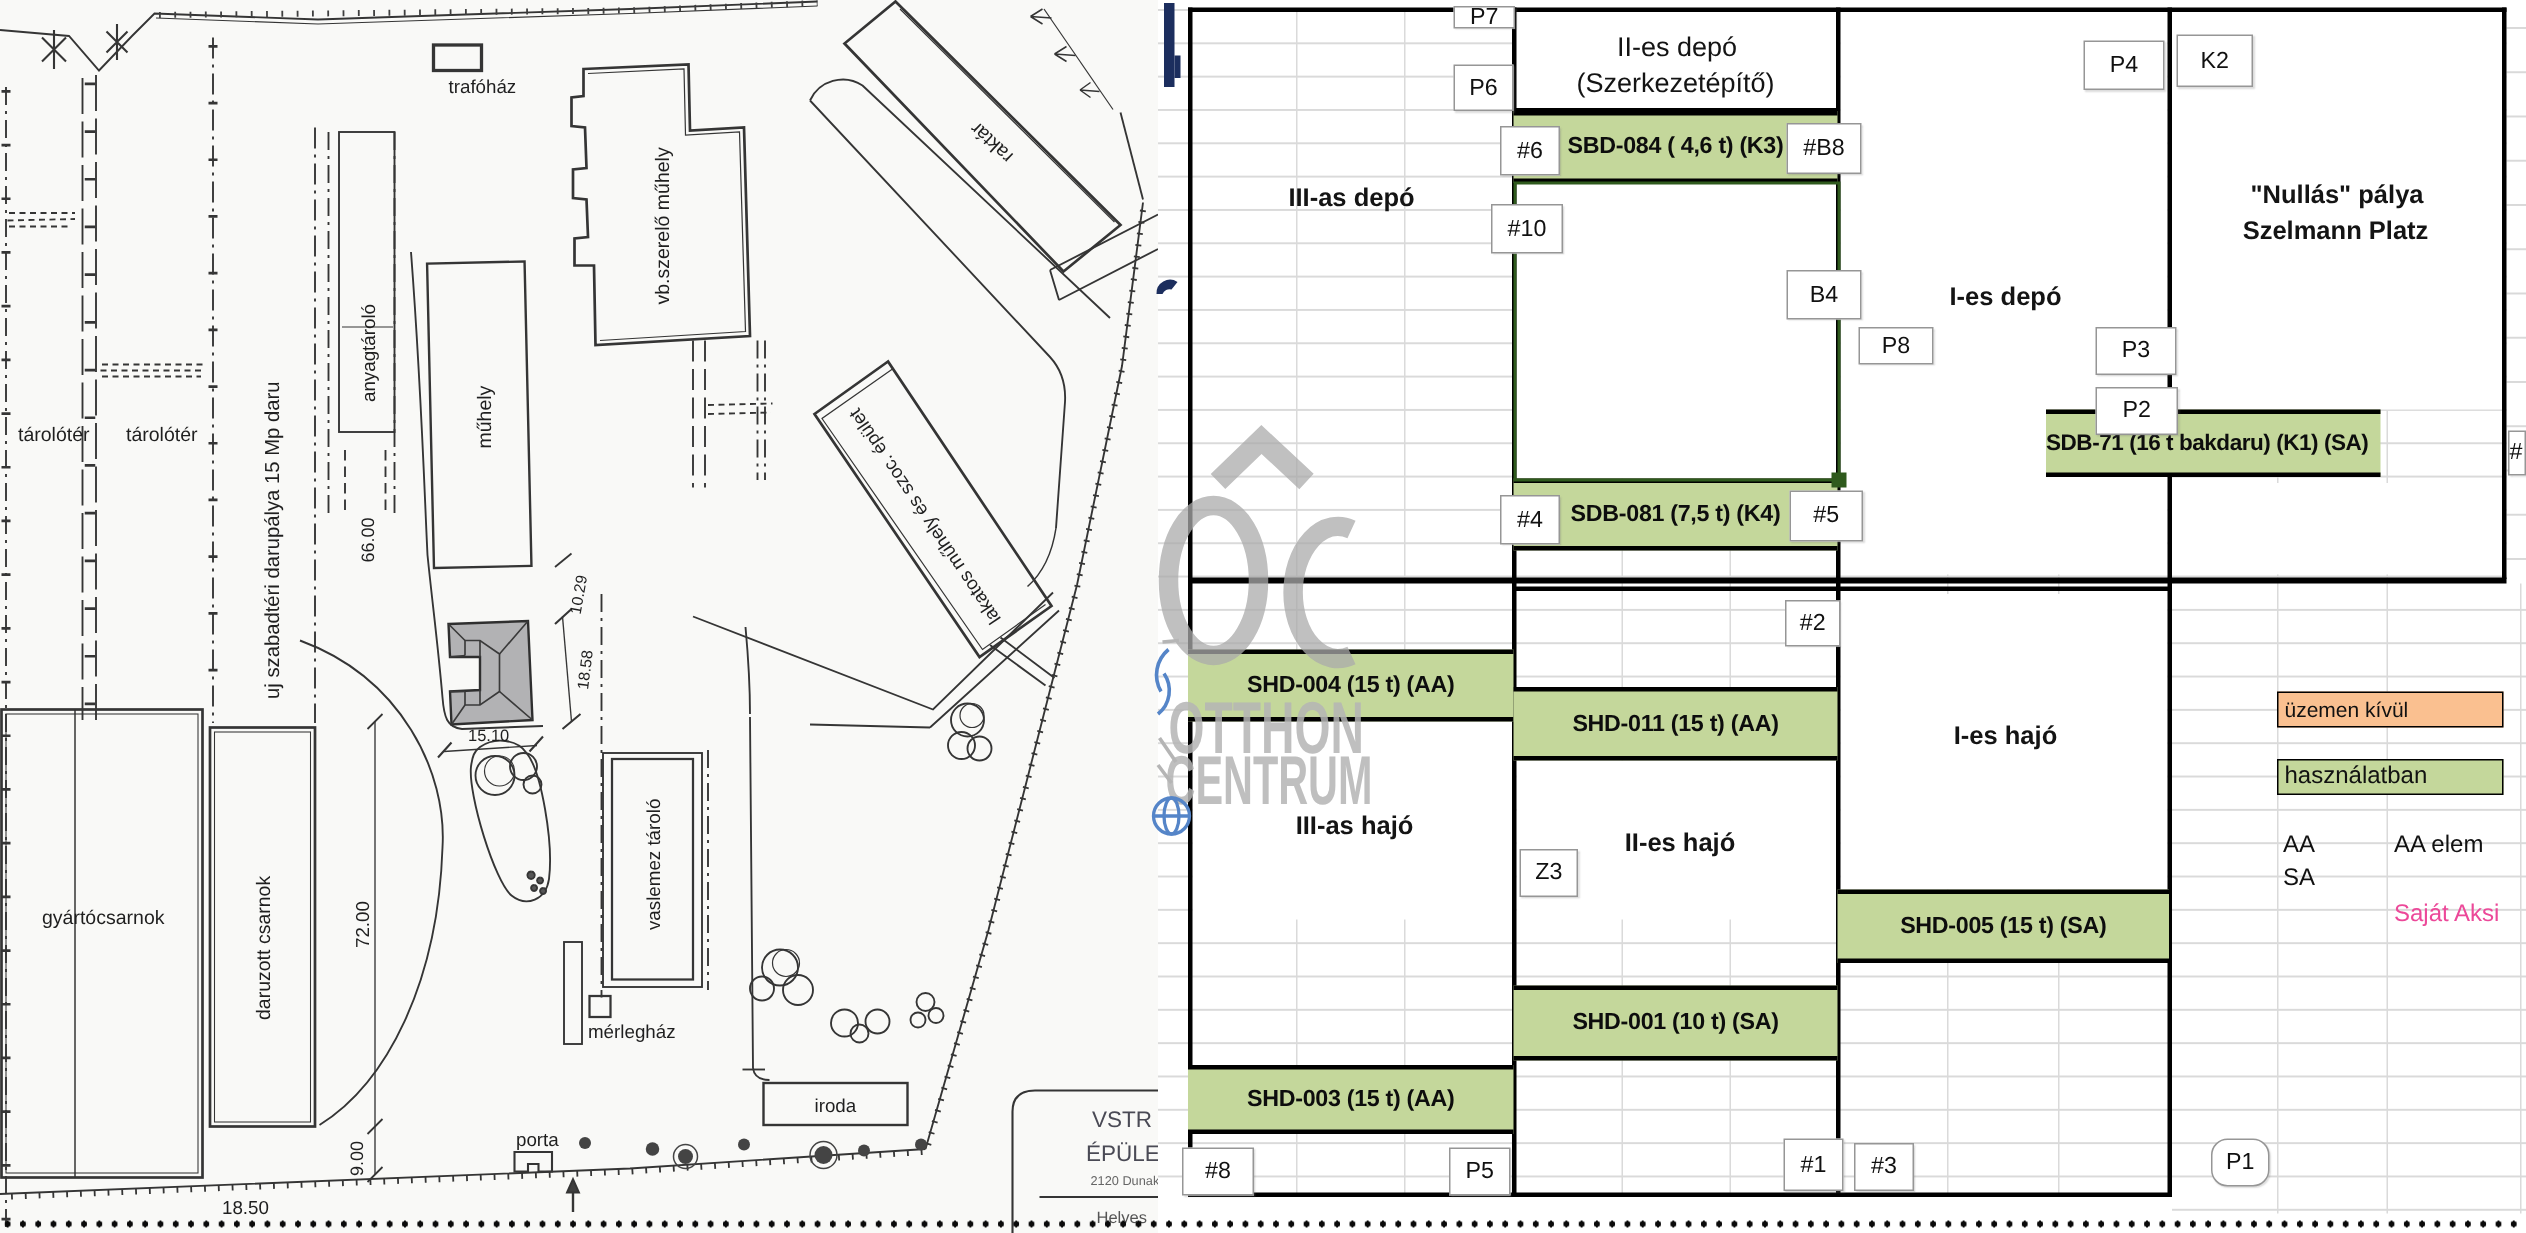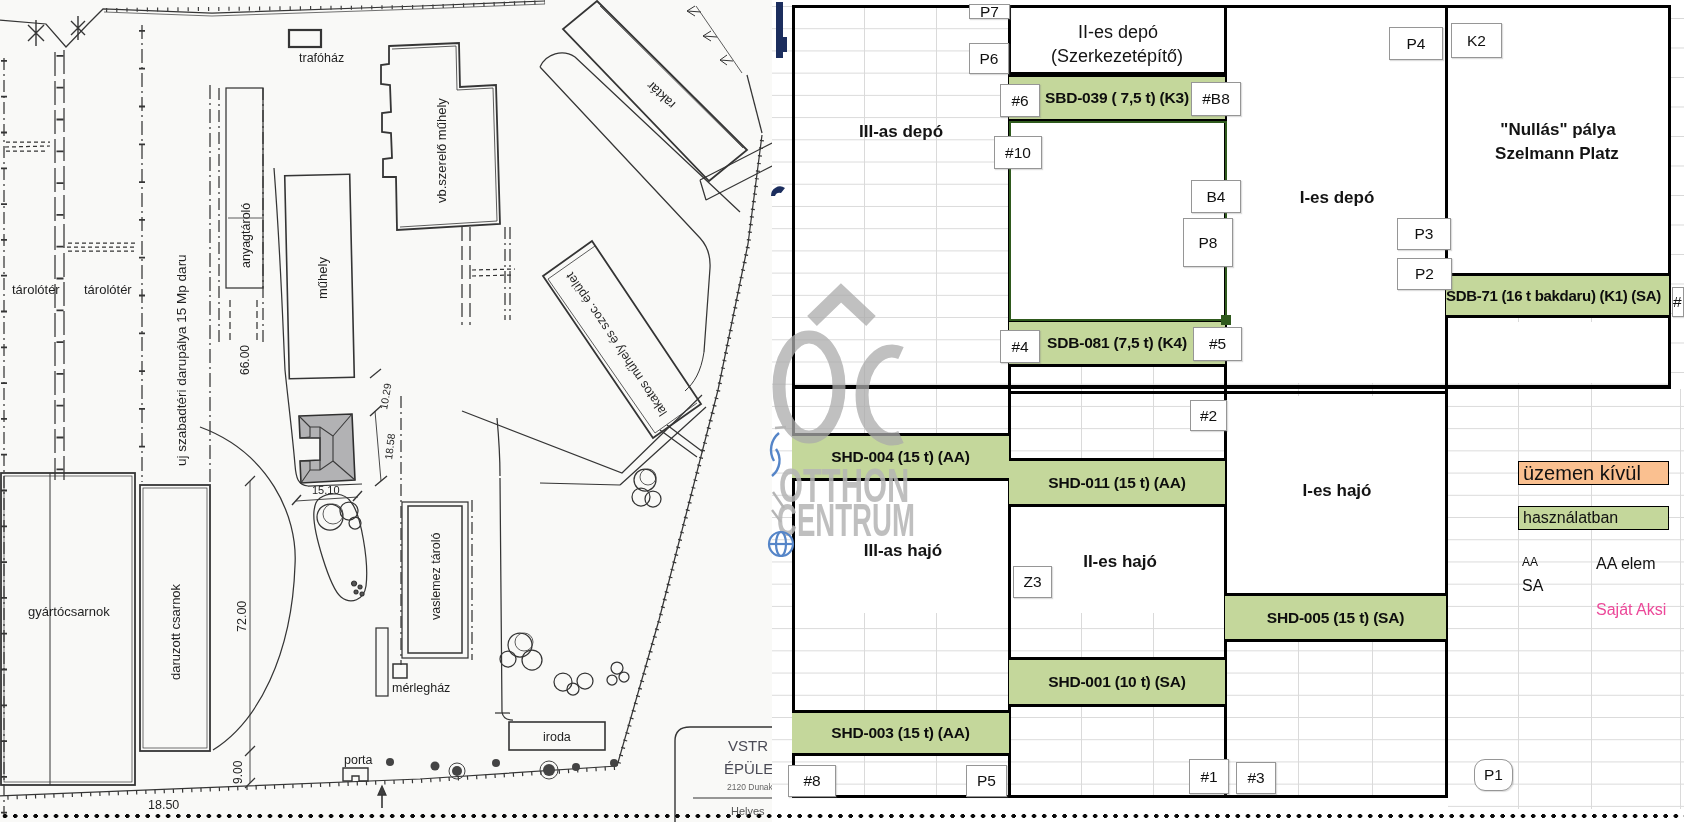--- a/index.html
+++ b/index.html
@@ -71,25 +71,25 @@
   <div class="bk" style="left:1668px;top:5px;width:3px;height:381px;"></div>
 
   <div class="bk" style="left:1009px;top:72px;width:216px;height:3px;"></div>
 
   <div class="bk" style="left:792px;top:385px;width:879px;height:4px;"></div>
 
   <div class="bk" style="left:1009px;top:391px;width:439px;height:2.5px;"></div>
 
   <div class="bk" style="left:792px;top:795px;width:656px;height:3px;"></div>
 
-  <div class="band" style="left:1009px;top:74px;width:216px;height:48px;">SBD-039 ( 7,5 t) (K3)</div>
+  <div class="band" style="left:1009px;top:74px;width:216px;height:48px;">SBD-084 ( 4,6 t) (K3)</div>
 
   <div class="band" style="left:1009px;top:319px;width:216px;height:48px;">SDB-081 (7,5 t) (K4)</div>
 
-  <div class="band" style="left:1446px;top:273px;width:223px;height:45px;justify-content:flex-start;font-size:15px;letter-spacing:-0.3px;white-space:nowrap;">SDB-71 (16 t bakdaru) (K1) (SA)</div>
+  <div class="band" style="left:1364px;top:273px;width:223px;height:45px;justify-content:flex-start;font-size:15px;letter-spacing:-0.3px;white-space:nowrap;">SDB-71 (16 t bakdaru) (K1) (SA)</div>
 
   <div class="band" style="left:792px;top:433px;width:217px;height:48px;">SHD-004 (15 t) (AA)</div>
 
   <div class="band" style="left:1009px;top:458px;width:216px;height:49px;">SHD-011 (15 t) (AA)</div>
 
 
   <div class="band" style="left:1009px;top:613px;width:216px;height:50px;margin-top:44px;">SHD-001 (10 t) (SA)</div>
 
   <div class="band" style="left:792px;top:710px;width:217px;height:46px;">SHD-003 (15 t) (AA)</div>
 
@@ -121,21 +121,21 @@
   <div class="lbl" style="left:969px;top:43px;width:40px;height:31px;">P6</div>
 
   <div class="lbl" style="left:1000px;top:84px;width:40px;height:33px;">#6</div>
 
   <div class="lbl" style="left:1191px;top:82px;width:50px;height:34px;">#B8</div>
 
   <div class="lbl" style="left:994px;top:136px;width:48px;height:33px;">#10</div>
 
   <div class="lbl" style="left:1191px;top:180px;width:50px;height:33px;">B4</div>
 
-  <div class="lbl" style="left:1183px;top:218px;width:50px;height:49px;text-align:center;">P8</div>
+  <div class="lbl" style="left:1239px;top:218px;width:50px;height:25px;text-align:center;">P8</div>
 
   <div class="lbl" style="left:1000px;top:330px;width:40px;height:33px;">#4</div>
 
   <div class="lbl" style="left:1193px;top:327px;width:49px;height:34px;">#5</div>
 
   <div class="lbl" style="left:1389px;top:27px;width:54px;height:33px;">P4</div>
 
   <div class="lbl" style="left:1451px;top:23px;width:51px;height:35px;">K2</div>
 
   <div class="lbl" style="left:1397px;top:218px;width:54px;height:32px;">P3</div>
@@ -152,26 +152,26 @@
 
   <div class="lbl" style="left:1189px;top:759px;width:40px;height:35px;">#1</div>
 
   <div class="lbl" style="left:1236px;top:762px;width:40px;height:32px;">#3</div>
 
   <div class="lbl" style="left:1474px;top:759px;width:39px;height:32px;border-radius:11px;">P1</div>
 
   <div class="lbl" style="left:1672px;top:287px;width:12px;height:30px;justify-content:flex-start;">#</div>
 
   <div class="abs" style="left:1518px;top:461px;width:151px;height:24px;background:#fac090;border:1.5px solid #000;
-       box-sizing:border-box;display:flex;align-items:center;font-size:20px;color:#111;padding-left:4px;">üzemen kívül</div>
+       box-sizing:border-box;display:flex;align-items:center;font-size:14px;color:#111;padding-left:4px;">üzemen kívül</div>
 
   <div class="abs" style="left:1518px;top:506px;width:151px;height:24px;background:#c4d79b;border:1.5px solid #000;
        box-sizing:border-box;display:flex;align-items:center;font-size:16px;color:#111;padding-left:4px;">használatban</div>
 
-  <div class="abs" style="left:1522px;top:555px;font-size:12px;color:#111;">AA</div>
+  <div class="abs" style="left:1522px;top:555px;font-size:16px;color:#111;">AA</div>
   <div class="abs" style="left:1596px;top:555px;font-size:16px;color:#111;">AA elem</div>
 
   <div class="abs" style="left:1522px;top:577px;font-size:16px;color:#111;">SA</div>
   <div class="abs" style="left:1596px;top:601px;font-size:16px;color:#ec4899;">Saját Aksi</div>
 
   <svg class="abs" style="left:0;top:0;" width="772" height="822" viewBox="0 0 772 822" font-family="Liberation Sans, sans-serif" fill="none" stroke-linecap="butt">
 
     <rect x="0" y="0" width="772" height="822" fill="#f9f9f7"></rect>
     <g stroke="#353535" stroke-width="1.25">
 

